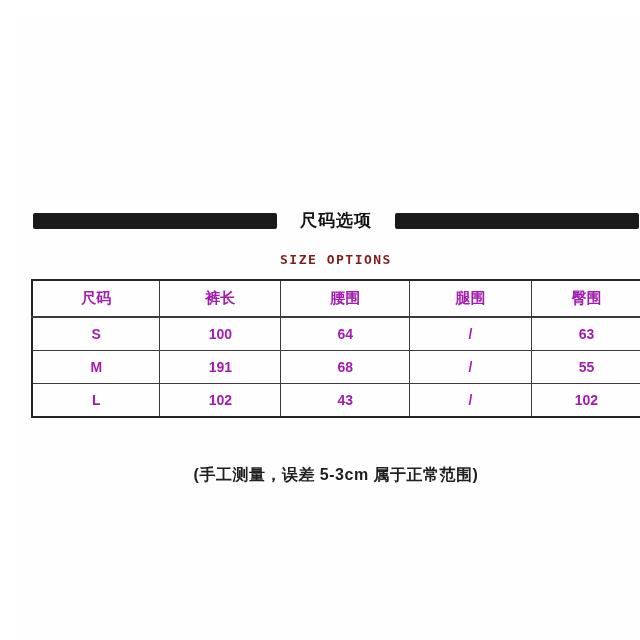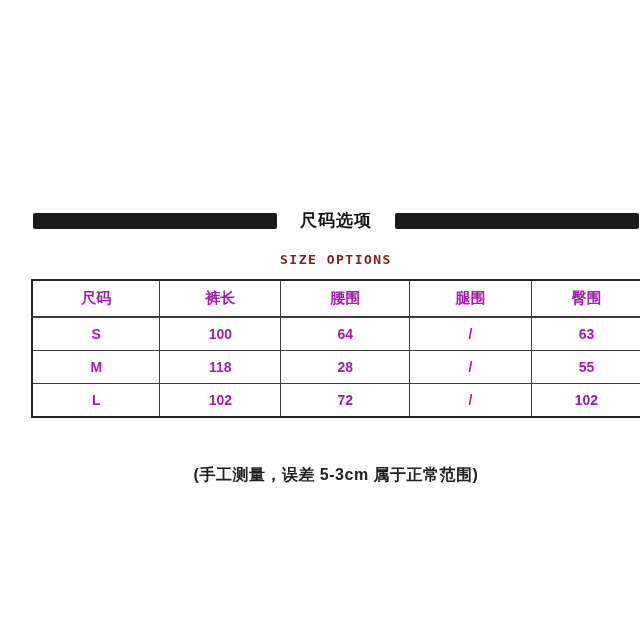--- a/index.html
+++ b/index.html
@@ -119,29 +119,29 @@
     <tbody>
       <tr>
         <td>S</td>
         <td>100</td>
         <td>64</td>
         <td>/</td>
         <td>63</td>
       </tr>
       <tr>
         <td>M</td>
-        <td>118</td>
-        <td>28</td>
+        <td>191</td>
+        <td>68</td>
         <td>/</td>
         <td>55</td>
       </tr>
       <tr>
         <td>L</td>
         <td>102</td>
-        <td>72</td>
+        <td>43</td>
         <td>/</td>
         <td>102</td>
       </tr>
     </tbody>
   </table>
 
   <div class="footnote">(手工测量，误差 5-3cm 属于正常范围)</div>
 
 </div>
 

